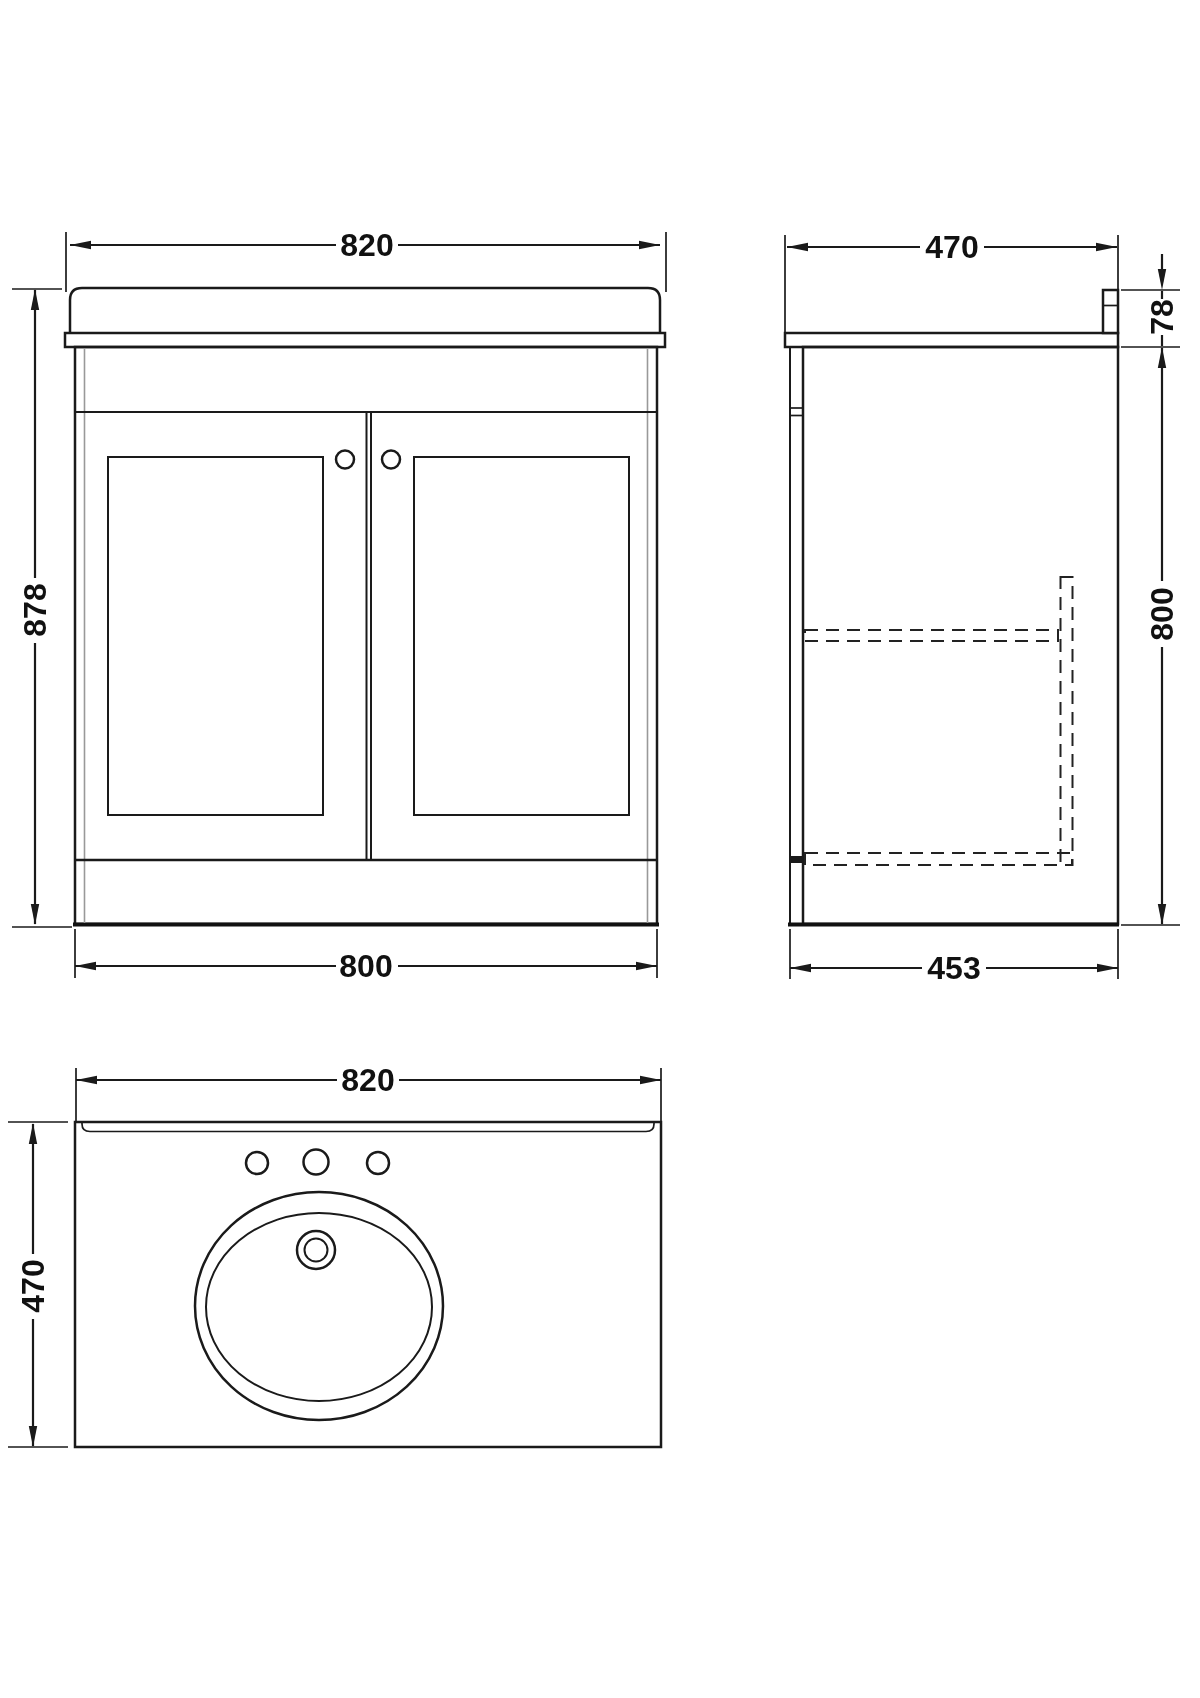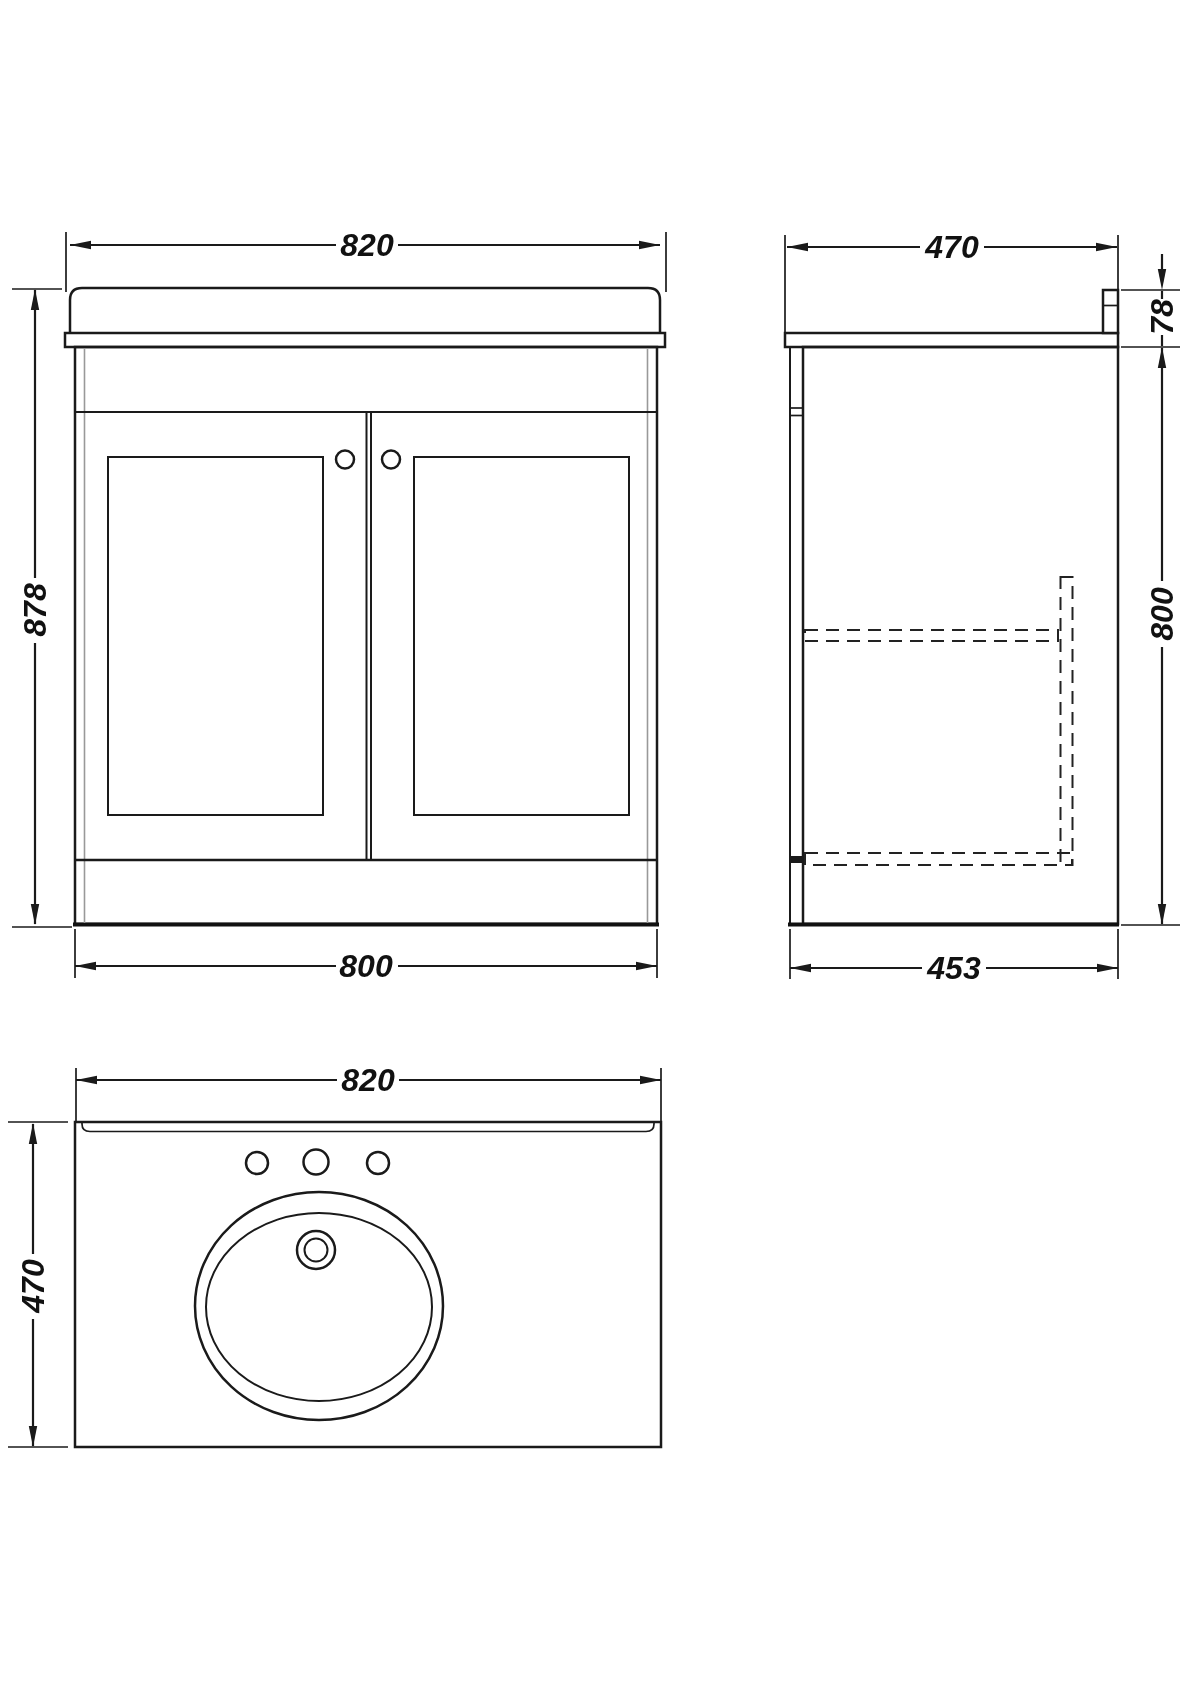--- a/index.html
+++ b/index.html
@@ -1,16 +1,16 @@
 <!DOCTYPE html>
 <html><head>
 <meta charset="utf-8">
 <style>
   html,body{margin:0;padding:0;background:#fff;}
-  .stage{width:1200px;height:1698px;background:#fff;position:relative;font-style:italic;}
+  .stage{width:1200px;height:1698px;background:#fff;position:relative;}
   svg{display:block;}
   .ln   {stroke:#1a1a1a;stroke-width:2.5;fill:none;}
   .ln2  {stroke:#1a1a1a;stroke-width:2;fill:none;}
   .thick{stroke:#111;stroke-width:4;fill:none;}
   .thin {stroke:#1a1a1a;stroke-width:1.7;fill:none;}
   .gray {stroke:#999;stroke-width:1.6;fill:none;}
   .dash {stroke:#222;stroke-width:2;fill:none;stroke-dasharray:13 8;}
   .dim  {stroke:#1a1a1a;stroke-width:2.2;fill:none;}
   .arr  {fill:#1a1a1a;stroke:none;}
   .whitefill{fill:#fff;}

